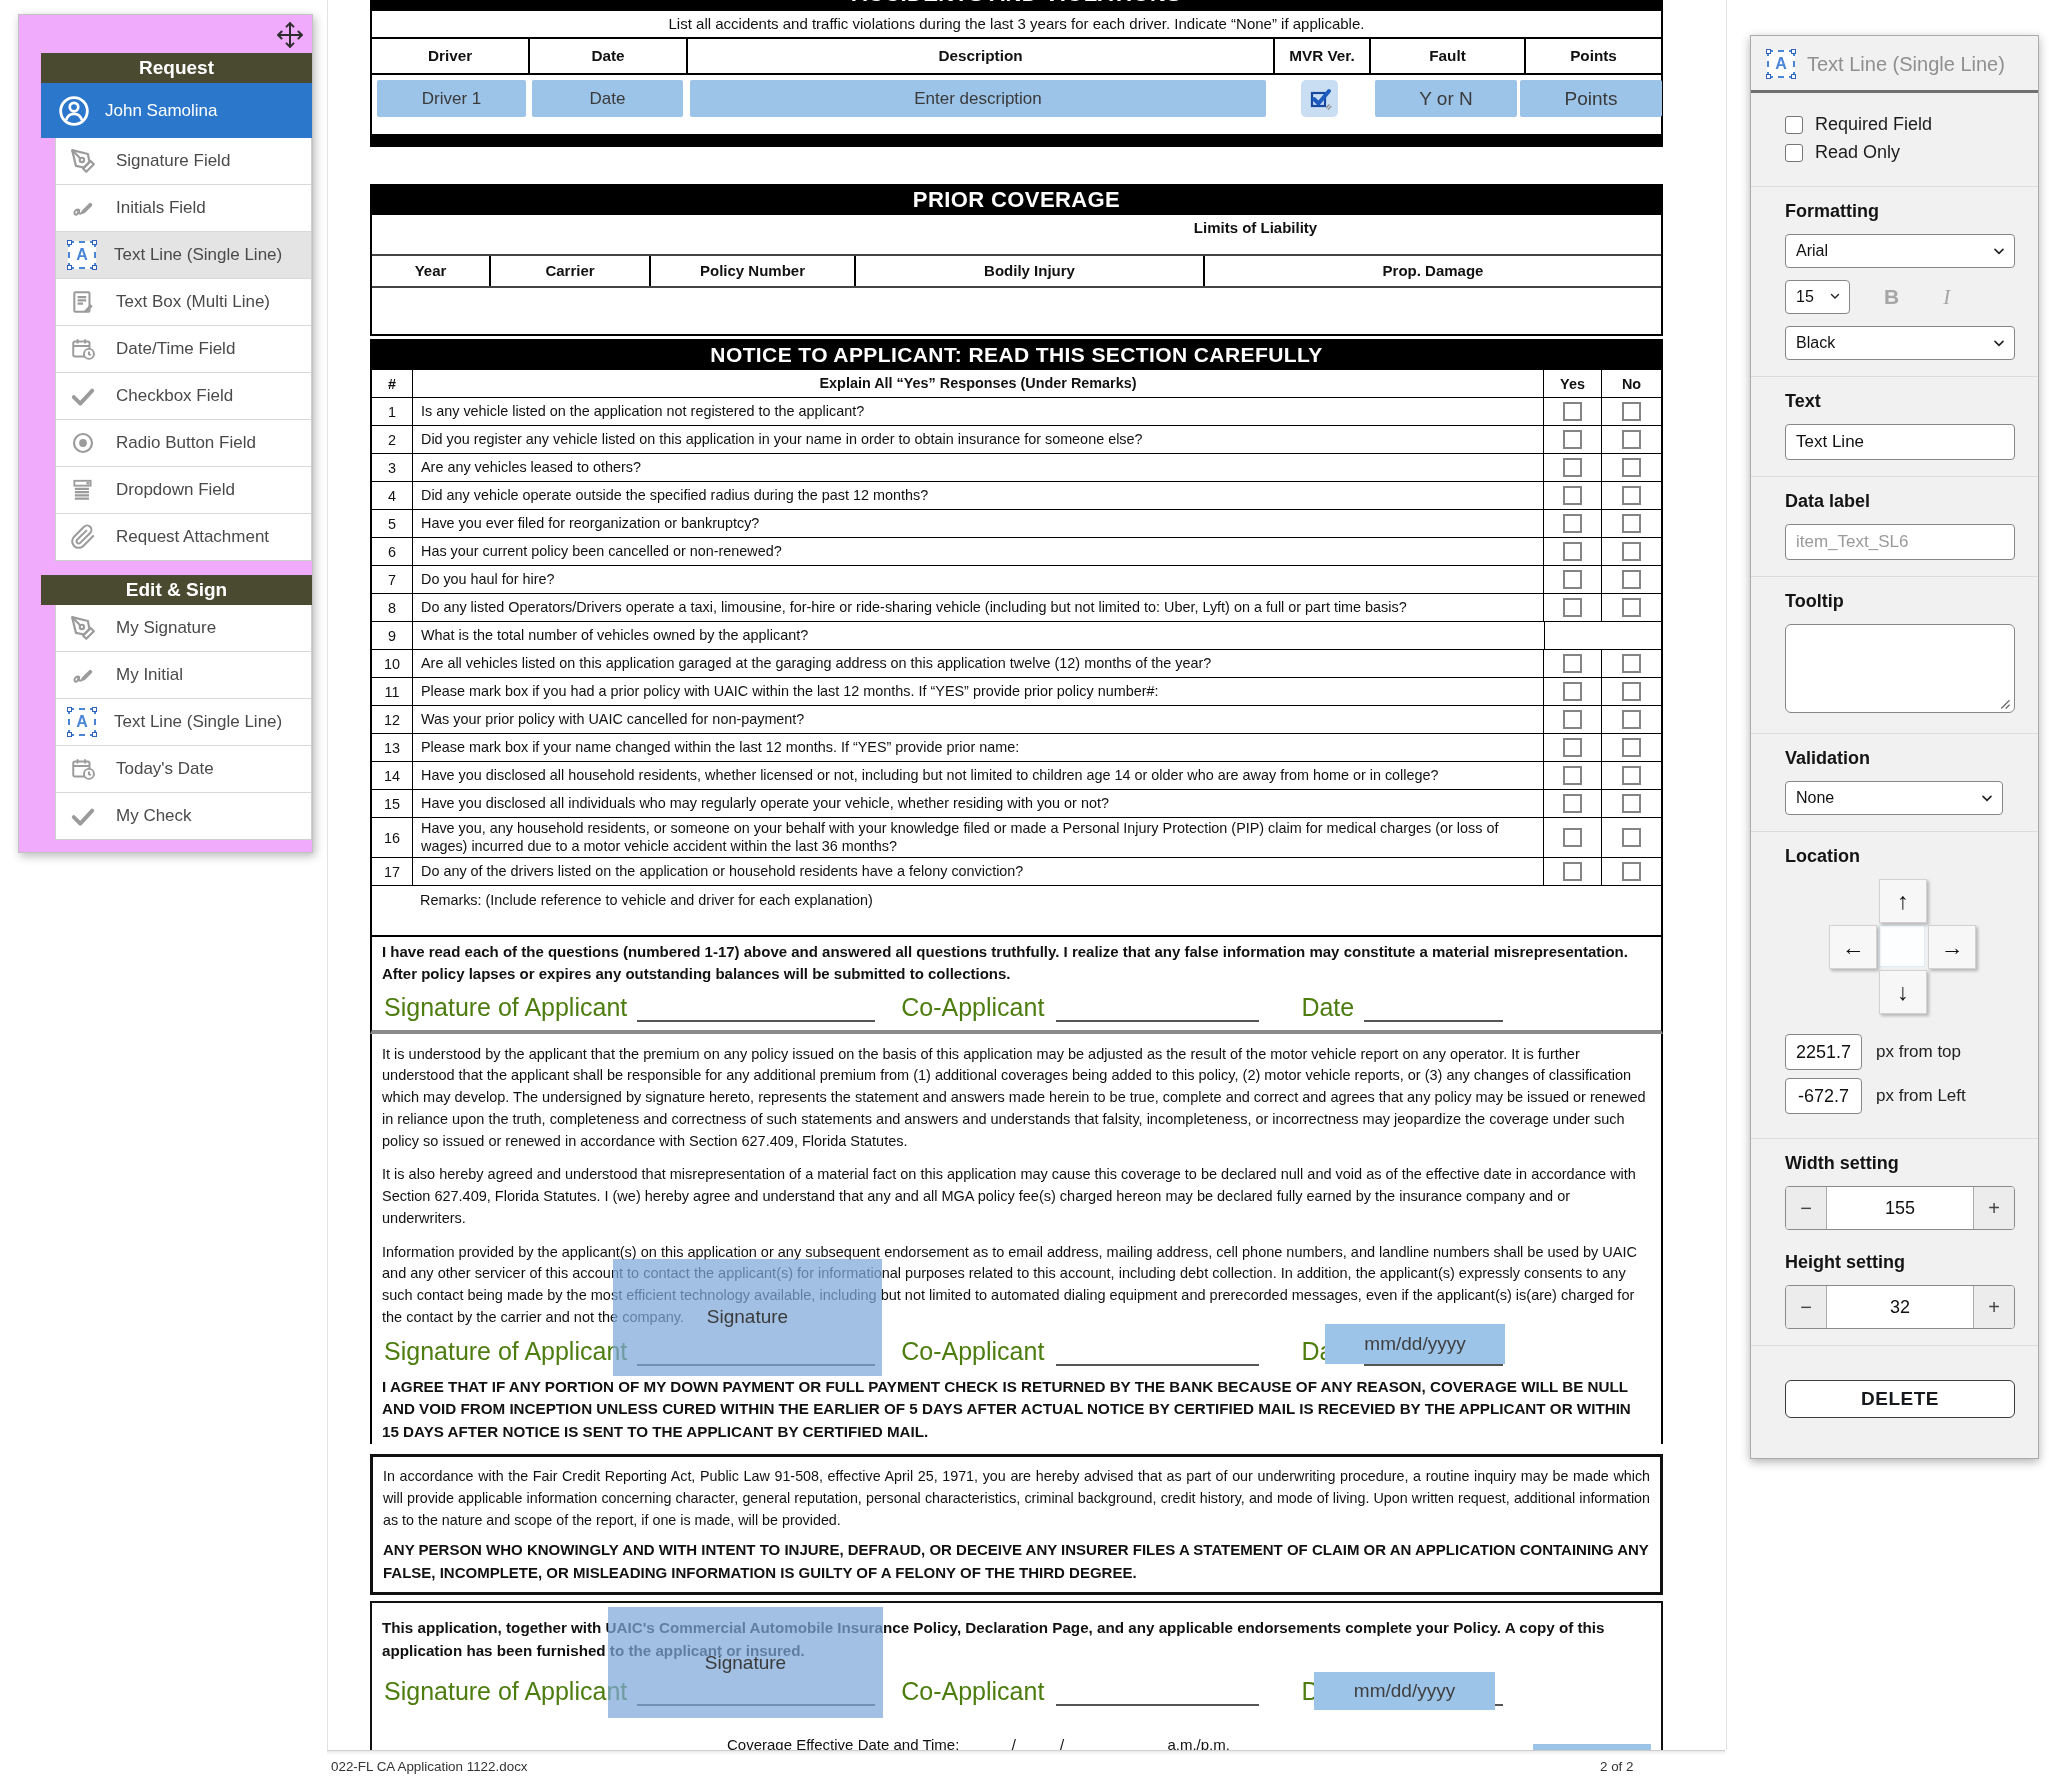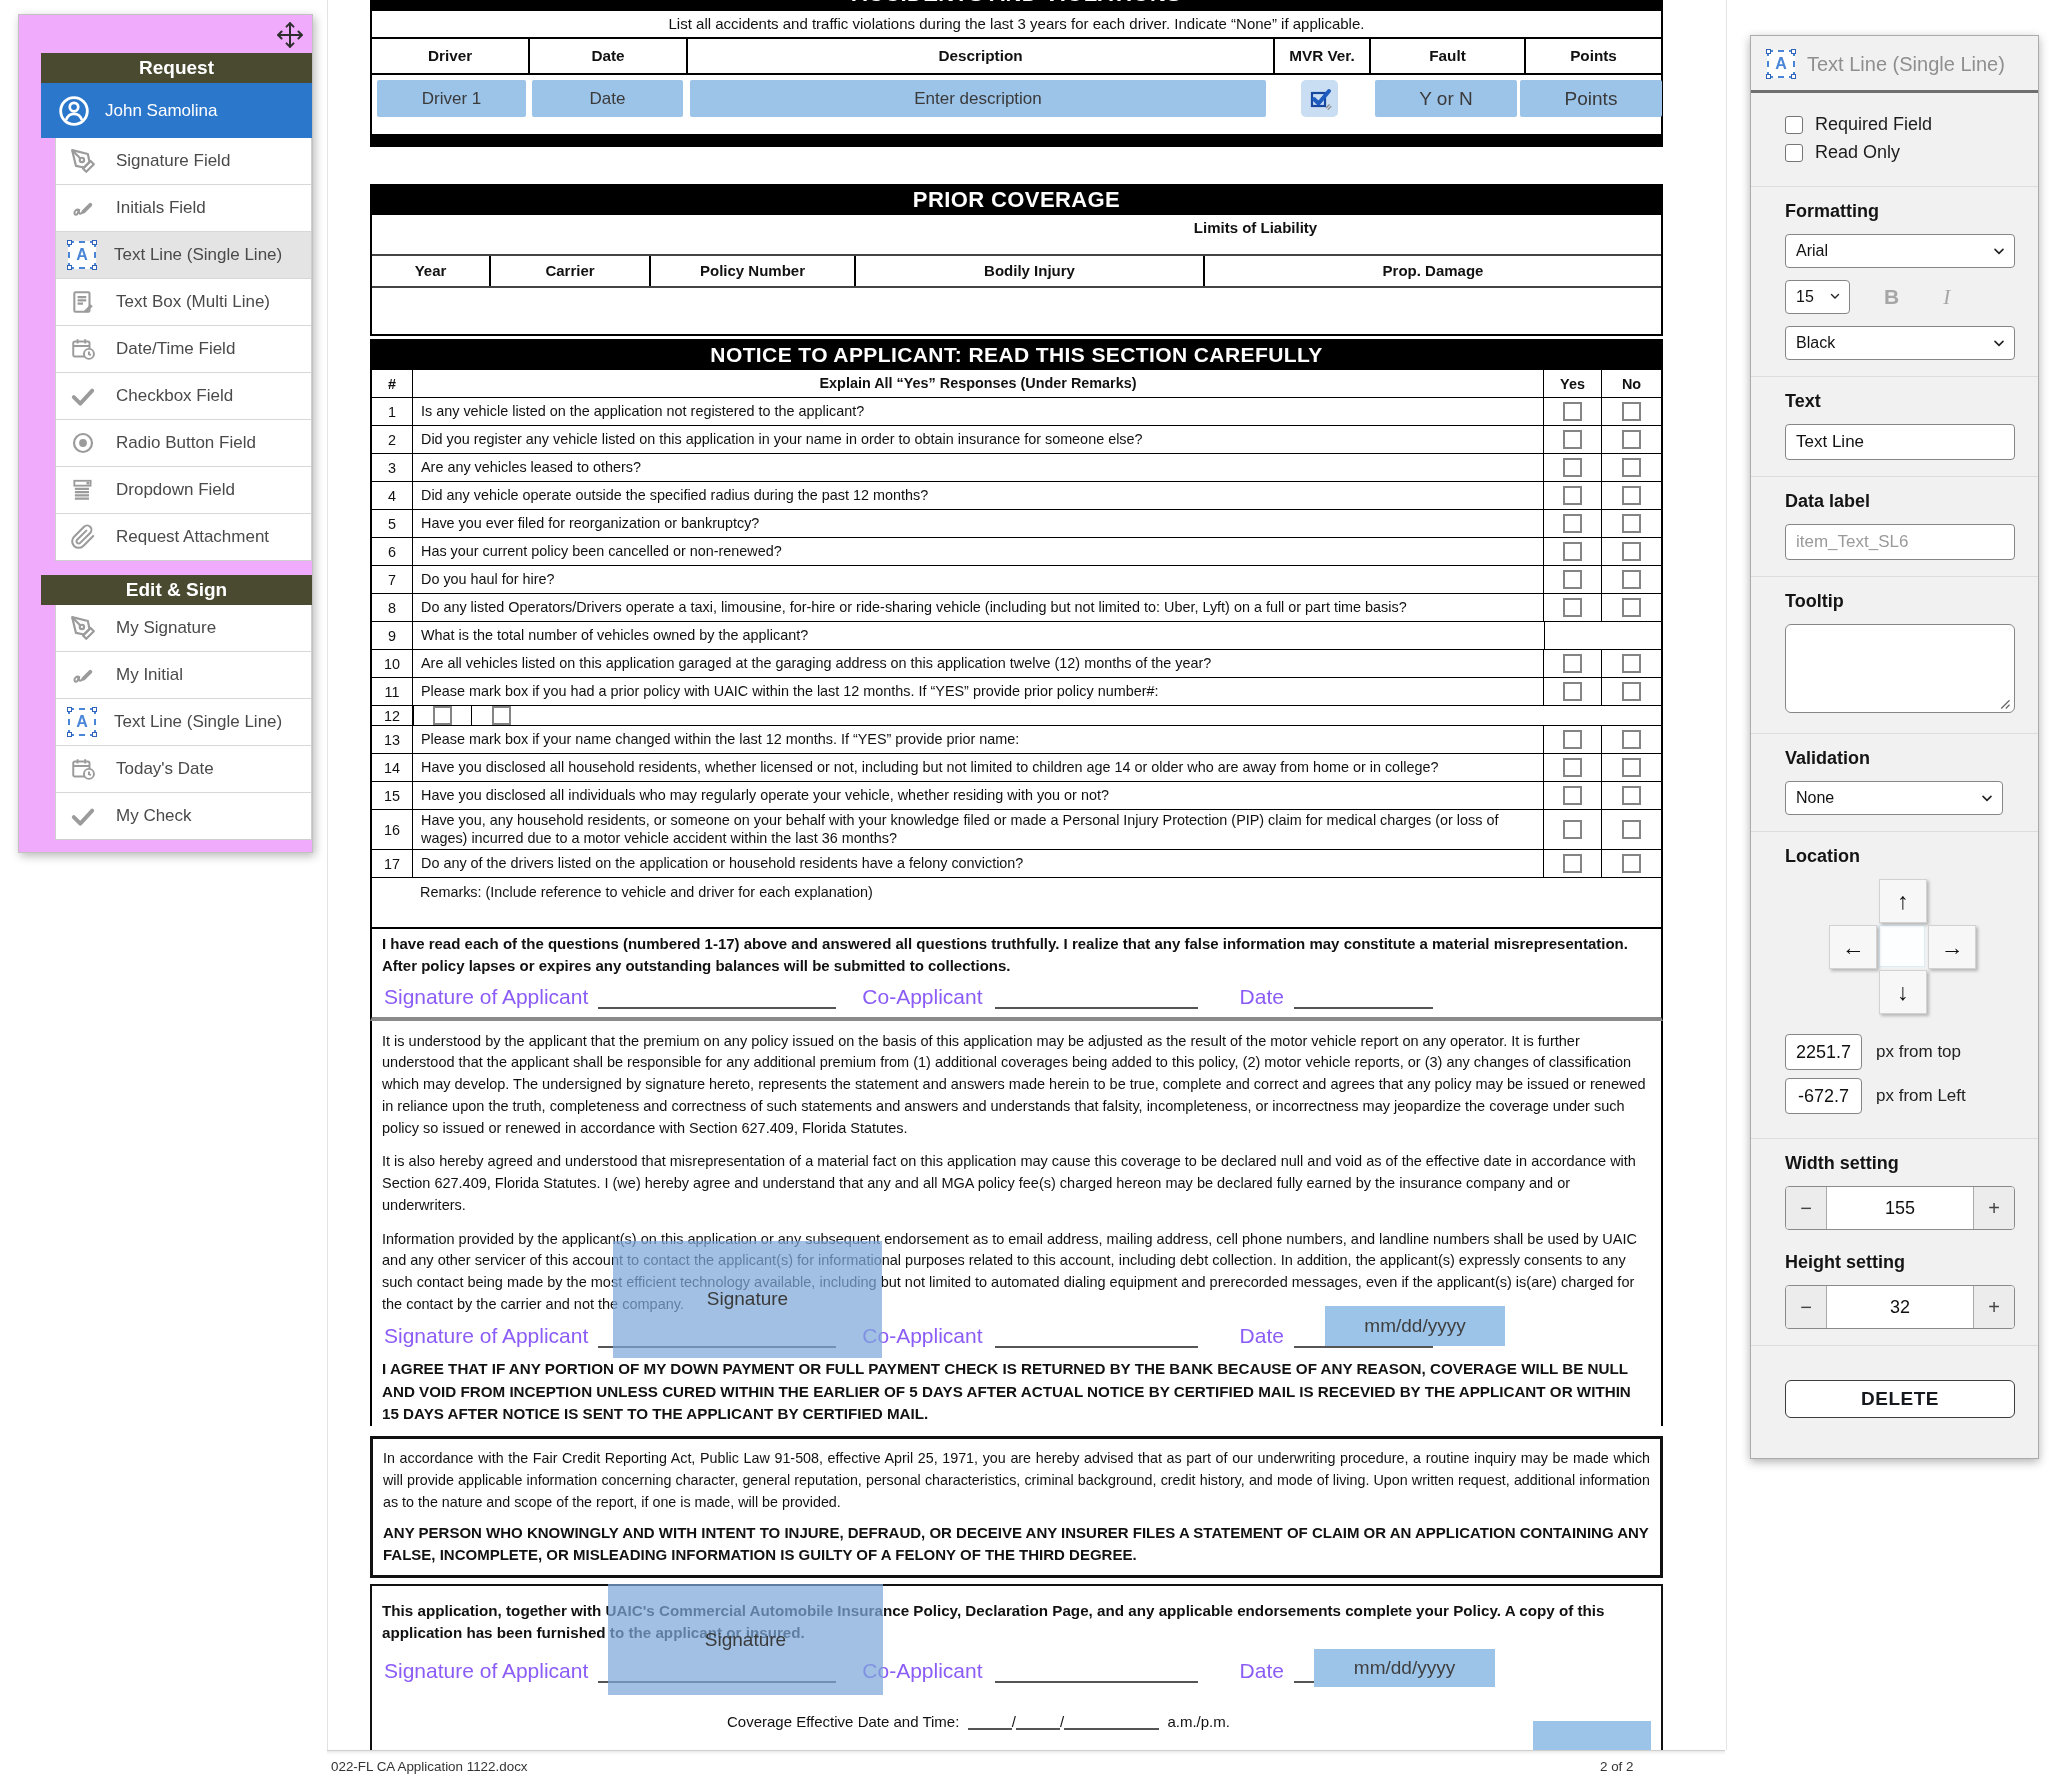--- a/index.html
+++ b/index.html
@@ -57,21 +57,21 @@
   .qhead .qtext{justify-content:center;text-align:center;}
   .qyes,.qno{width:57px;border-left:1.5px solid #000;display:flex;align-items:center;justify-content:center;flex:none;}
   .qno{width:59px;}
   .noboxes .qno{border-left:none;}
   .cb{width:15px;height:15px;border:2px solid #848484;background:#fff;}
   .remarks{border-top:1.5px solid #000;font-weight:normal;height:50px;padding:6px 0 0 48px;box-sizing:border-box;}
 
   
   .certify{border-left:2px solid #000;border-right:2px solid #000;border-bottom:4px solid #8a8a8a;padding:4px 10px 0;}
   .certify .ctext{font-weight:bold;font-size:15px;line-height:1.45;}
-  .sigrow{display:flex;align-items:flex-end;font-size:21px;color:#8b5cf6;padding:8px 0 8px 2px;white-space:nowrap;}
+  .sigrow{display:flex;align-items:flex-end;font-size:25px;color:#4d7c0f;padding:8px 0 8px 2px;white-space:nowrap;}
   .sline{border-bottom:2px solid #555;height:1.05em;display:inline-block;}
   .l1{width:238px;margin:0 26px 0 10px;}
   .l2{width:203px;margin:0 42px 0 12px;}
   .l3{width:139px;margin:0 0 0 10px;}
   .legal{border-left:2px solid #000;border-right:2px solid #000;padding:10px 10px 0;position:relative;}
   .legal p{font-size:14.5px;line-height:1.5;margin:0 0 12px 0;}
   .agree{font-weight:bold;font-size:15.2px;line-height:1.5;margin:2px 0 10px 0;}
   .sigwrap{position:relative;}
   .ovl-sig{position:absolute;background:rgba(125,167,217,.72);display:flex;align-items:center;
            justify-content:center;font-size:19px;color:#3a3a3a;z-index:2;}
@@ -330,20 +330,21 @@
           <div class="qtext">Please mark box if you had a prior policy with UAIC within the last 12 months.  If “YES” provide prior policy number#:</div>
           <div class="qyes">
             <div class="cb"></div>
           </div>
           <div class="qno">
             <div class="cb"></div>
           </div>
         </div>
       <div class="qrow">
           <div class="qnum">12</div>
+          <div class="qtext">Was your prior policy with UAIC cancelled for non-payment?</div>
           <div class="qyes">
             <div class="cb"></div>
           </div>
           <div class="qno">
             <div class="cb"></div>
           </div>
         </div>
       <div class="qrow">
           <div class="qnum">13</div>
           <div class="qtext">Please mark box if your name changed within the last 12 months.  If “YES” provide prior name:</div>

